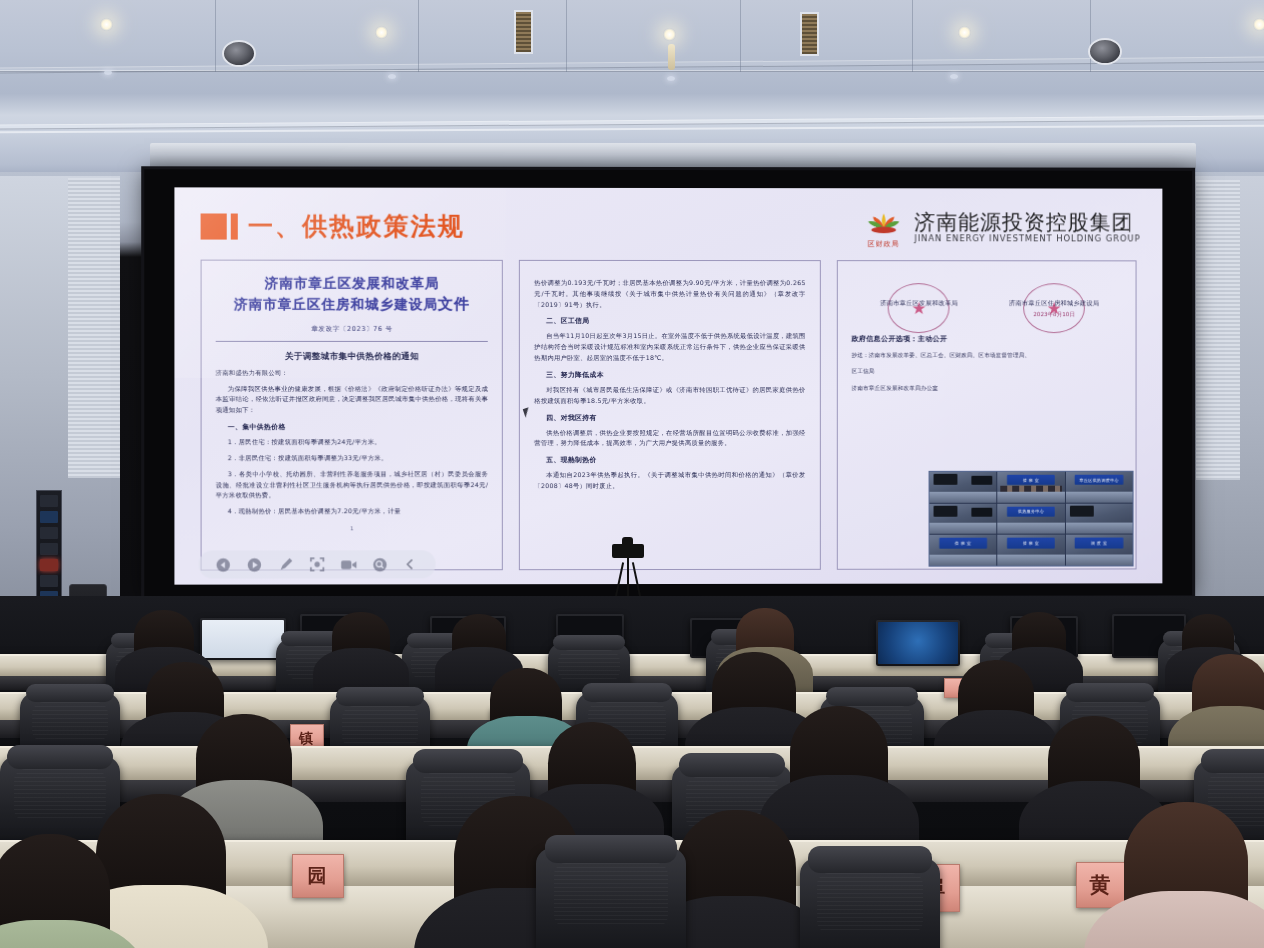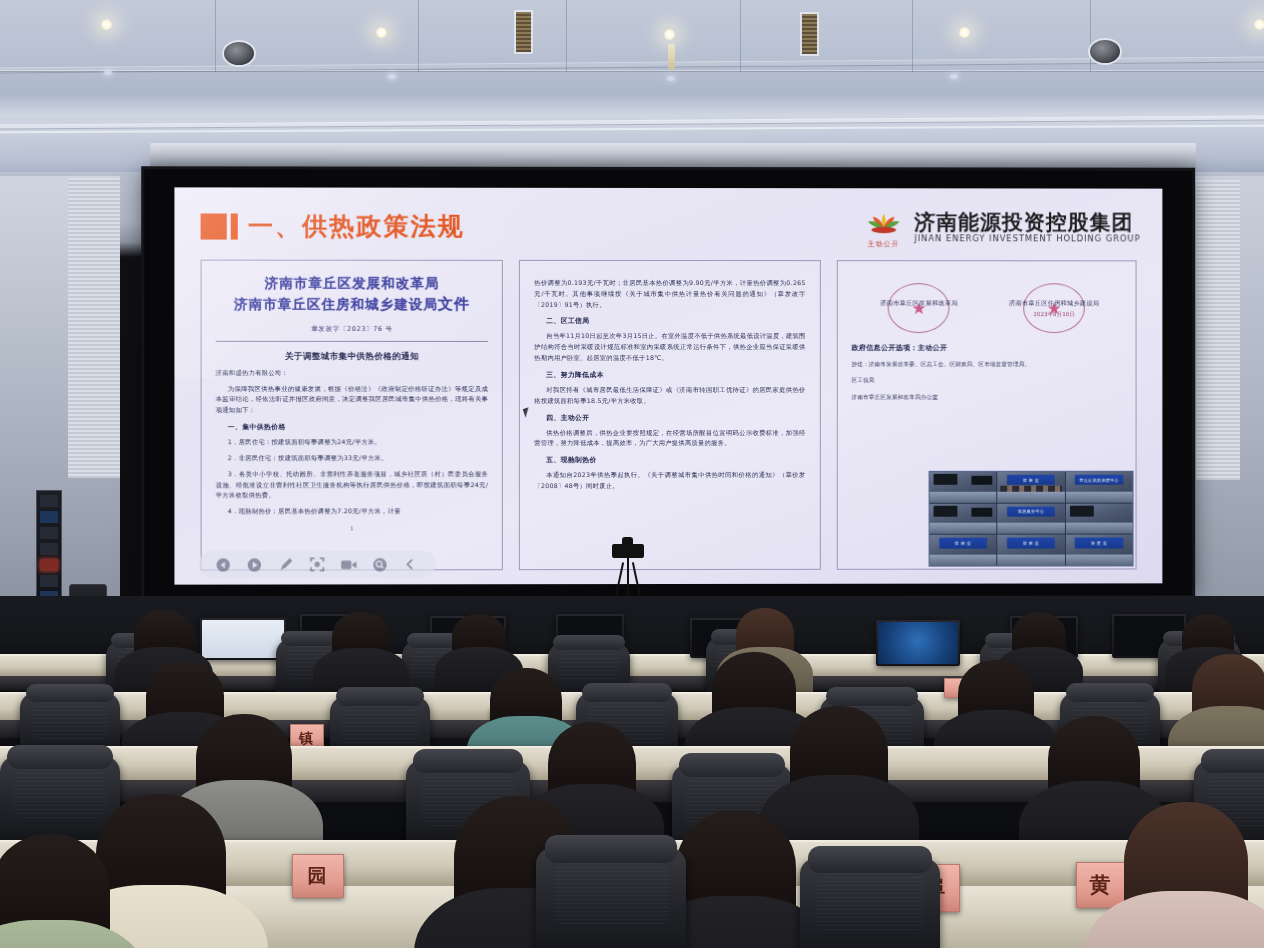--- a/index.html
+++ b/index.html
@@ -74,21 +74,21 @@
   
   .sl-head { position:absolute; left:26px; top:22px; display:flex; align-items:center; gap:10px; }
   .sl-mark { display:flex; align-items:center; gap:4px; }
   .sl-mark b { display:block; width:26px; height:26px; background:#e8521c; }
   .sl-mark s { display:block; width:7px; height:26px; background:#e8521c; }
   .sl-title { font-size:25px; font-weight:bold; color:#e2501a; letter-spacing:2px;
     font-family:"DejaVu Sans","Liberation Sans",sans-serif; }
   .logo-wrap { position:absolute; right:22px; top:22px; display:flex; align-items:center; gap:8px; }
   .lotus { width:46px; height:34px; position:relative; }
   .lotus-txt { font-size:7px; color:#c0392b; text-align:center; letter-spacing:1px; margin-top:-3px;}
-  .logo-cn { font-size:21px; font-weight:bold; color:#1d1d1f; letter-spacing:1px; line-height:1.05; }
+  .logo-cn { font-size:21px; font-weight:normal; color:#1d1d1f; letter-spacing:1px; line-height:1.05; }
   .logo-en { font-size:8.5px; color:#3a3a40; letter-spacing:0.9px; }
 
   
   .panels { position:absolute; left:26px; top:72px; width:936px; height:310px; display:flex; gap:16px; }
   .panel { flex:1; border:1px solid #9b96bb; background:rgba(255,255,255,0.10);
     padding:12px 14px; position:relative; overflow:hidden; }
   .doc-h1 { text-align:center; font-size:13.5px; color:#3a3d9e; font-weight:bold; line-height:1.5;
     letter-spacing:1px; text-shadow:0 0 1px rgba(58,61,158,0.4); }
   .doc-h1 em { font-style:normal; font-size:15px; }
   .doc-no { text-align:center; font-size:6.5px; color:#2f3270; margin-top:9px; letter-spacing:0.6px;}
@@ -104,21 +104,21 @@
   
   .seals { display:flex; justify-content:space-around; margin-top:26px; }
   .seal-u { position:relative; width:128px; text-align:center; }
   .seal-ring { position:absolute; left:50%; top:-16px; transform:translateX(-50%);
     width:62px; height:50px; border:1.6px solid #9b3b6e; border-radius:50%;
     opacity:0.72; }
   .seal-ring:before { content:'★'; position:absolute; left:50%; top:50%;
     transform:translate(-50%,-52%); color:#c0275f; font-size:17px; }
   .seal-name { font-size:6.2px; color:#2a2d55; position:relative; z-index:2; letter-spacing:0.3px;}
   .seal-date { font-size:5.6px; color:#9b3b6e; margin-top:3px; }
-  .pub-line { font-size:7px; color:#23264f; font-weight:bold; margin-top:24px; letter-spacing:0.4px;}
+  .pub-line { font-size:7px; color:#23264f; font-weight:bold; margin-top:15px; letter-spacing:0.4px;}
   .cc-line { font-size:5.6px; color:#2a2d55; line-height:1.85; margin-top:6px; letter-spacing:0.2px;}
 
   
   .vgrid { position:absolute; right:2px; bottom:2px; width:206px; height:96px;
     display:grid; grid-template-columns:repeat(3,1fr); grid-template-rows:repeat(3,1fr);
     gap:1px; background:#2a3550; border:1px solid #586a93; }
   .vcell { position:relative; overflow:hidden;
     background:linear-gradient(165deg,#6d7a94 0%,#4c5870 45%,#343d52 100%); }
   .vcell .mon { position:absolute; left:6%; top:8%; width:36%; height:34%;
     background:#14181f; border-radius:1px; }
@@ -266,21 +266,21 @@
       <div class="logo-wrap">
         <span class="lotus">
           <svg viewBox="0 0 46 34" width="46" height="28">
             <path d="M23 4 C20 11 20 16 23 21 C26 16 26 11 23 4Z" fill="#e8b923"></path>
             <path d="M23 21 C16 19 11 14 10 8 C16 9 21 14 23 21Z" fill="#e05a28"></path>
             <path d="M23 21 C30 19 35 14 36 8 C30 9 25 14 23 21Z" fill="#e05a28"></path>
             <path d="M23 22 C15 22 8 19 4 14 C10 12 18 15 23 22Z" fill="#5aa03c"></path>
             <path d="M23 22 C31 22 38 19 42 14 C36 12 28 15 23 22Z" fill="#5aa03c"></path>
             <ellipse cx="23" cy="24" rx="15" ry="4" fill="#c0392b"></ellipse>
           </svg>
-          <div class="lotus-txt">主动公开</div>
+          <div class="lotus-txt">区财政局</div>
         </span>
         <span>
           <div class="logo-cn">济南能源投资控股集团</div>
           <div class="logo-en">JINAN ENERGY INVESTMENT HOLDING GROUP</div>
         </span>
       </div>
 
       <div class="panels">
 
         <div class="panel">
@@ -302,21 +302,21 @@
           <div class="doc-p ind">4．现熱制热价：居民基本热价调整为7.20元/平方米，计量</div>
           <div class="doc-pg">1</div>
         </div>
 
         <div class="panel">
           <div class="doc-p">热价调整为0.193元/千瓦时；非居民基本热价调整为9.90元/平方米，计量热价调整为0.265元/千瓦时。其他事项继续按《关于城市集中供热计量热价有关问题的通知》（章发改字〔2019〕91号）执行。</div>
           <div class="doc-s">二、区工信局</div>
           <div class="doc-p ind">自当年11月10日起至次年3月15日止。在室外温度不低于供热系统最低设计温度，建筑围护结构符合当时采暖设计规范标准和室内采暖系统正常运行条件下，供热企业应当保证采暖供热期内用户卧室、起居室的温度不低于18℃。</div>
           <div class="doc-s">三、努力降低成本</div>
           <div class="doc-p ind">对我区持有《城市居民最低生活保障证》或《济南市转困职工优待证》的居民家庭供热价格按建筑面积每季18.5元/平方米收取。</div>
-          <div class="doc-s">四、主动公开</div>
+          <div class="doc-s">四、对我区持有</div>
           <div class="doc-p ind">供热价格调整后，供热企业要按照规定，在经营场所醒目位置明码公示收费标准，加强经营管理，努力降低成本，提高效率，为广大用户提供高质量的服务。</div>
           <div class="doc-s">五、现熱制热价</div>
           <div class="doc-p ind">本通知自2023年供热季起执行。《关于调整城市集中供热时间和价格的通知》（章价发〔2008〕48号）同时废止。</div>
         </div>
 
         <div class="panel">
           <div class="seals">
             <div class="seal-u">
               <span class="seal-ring"></span>
               <div class="seal-name">济南市章丘区发展和改革局</div>

